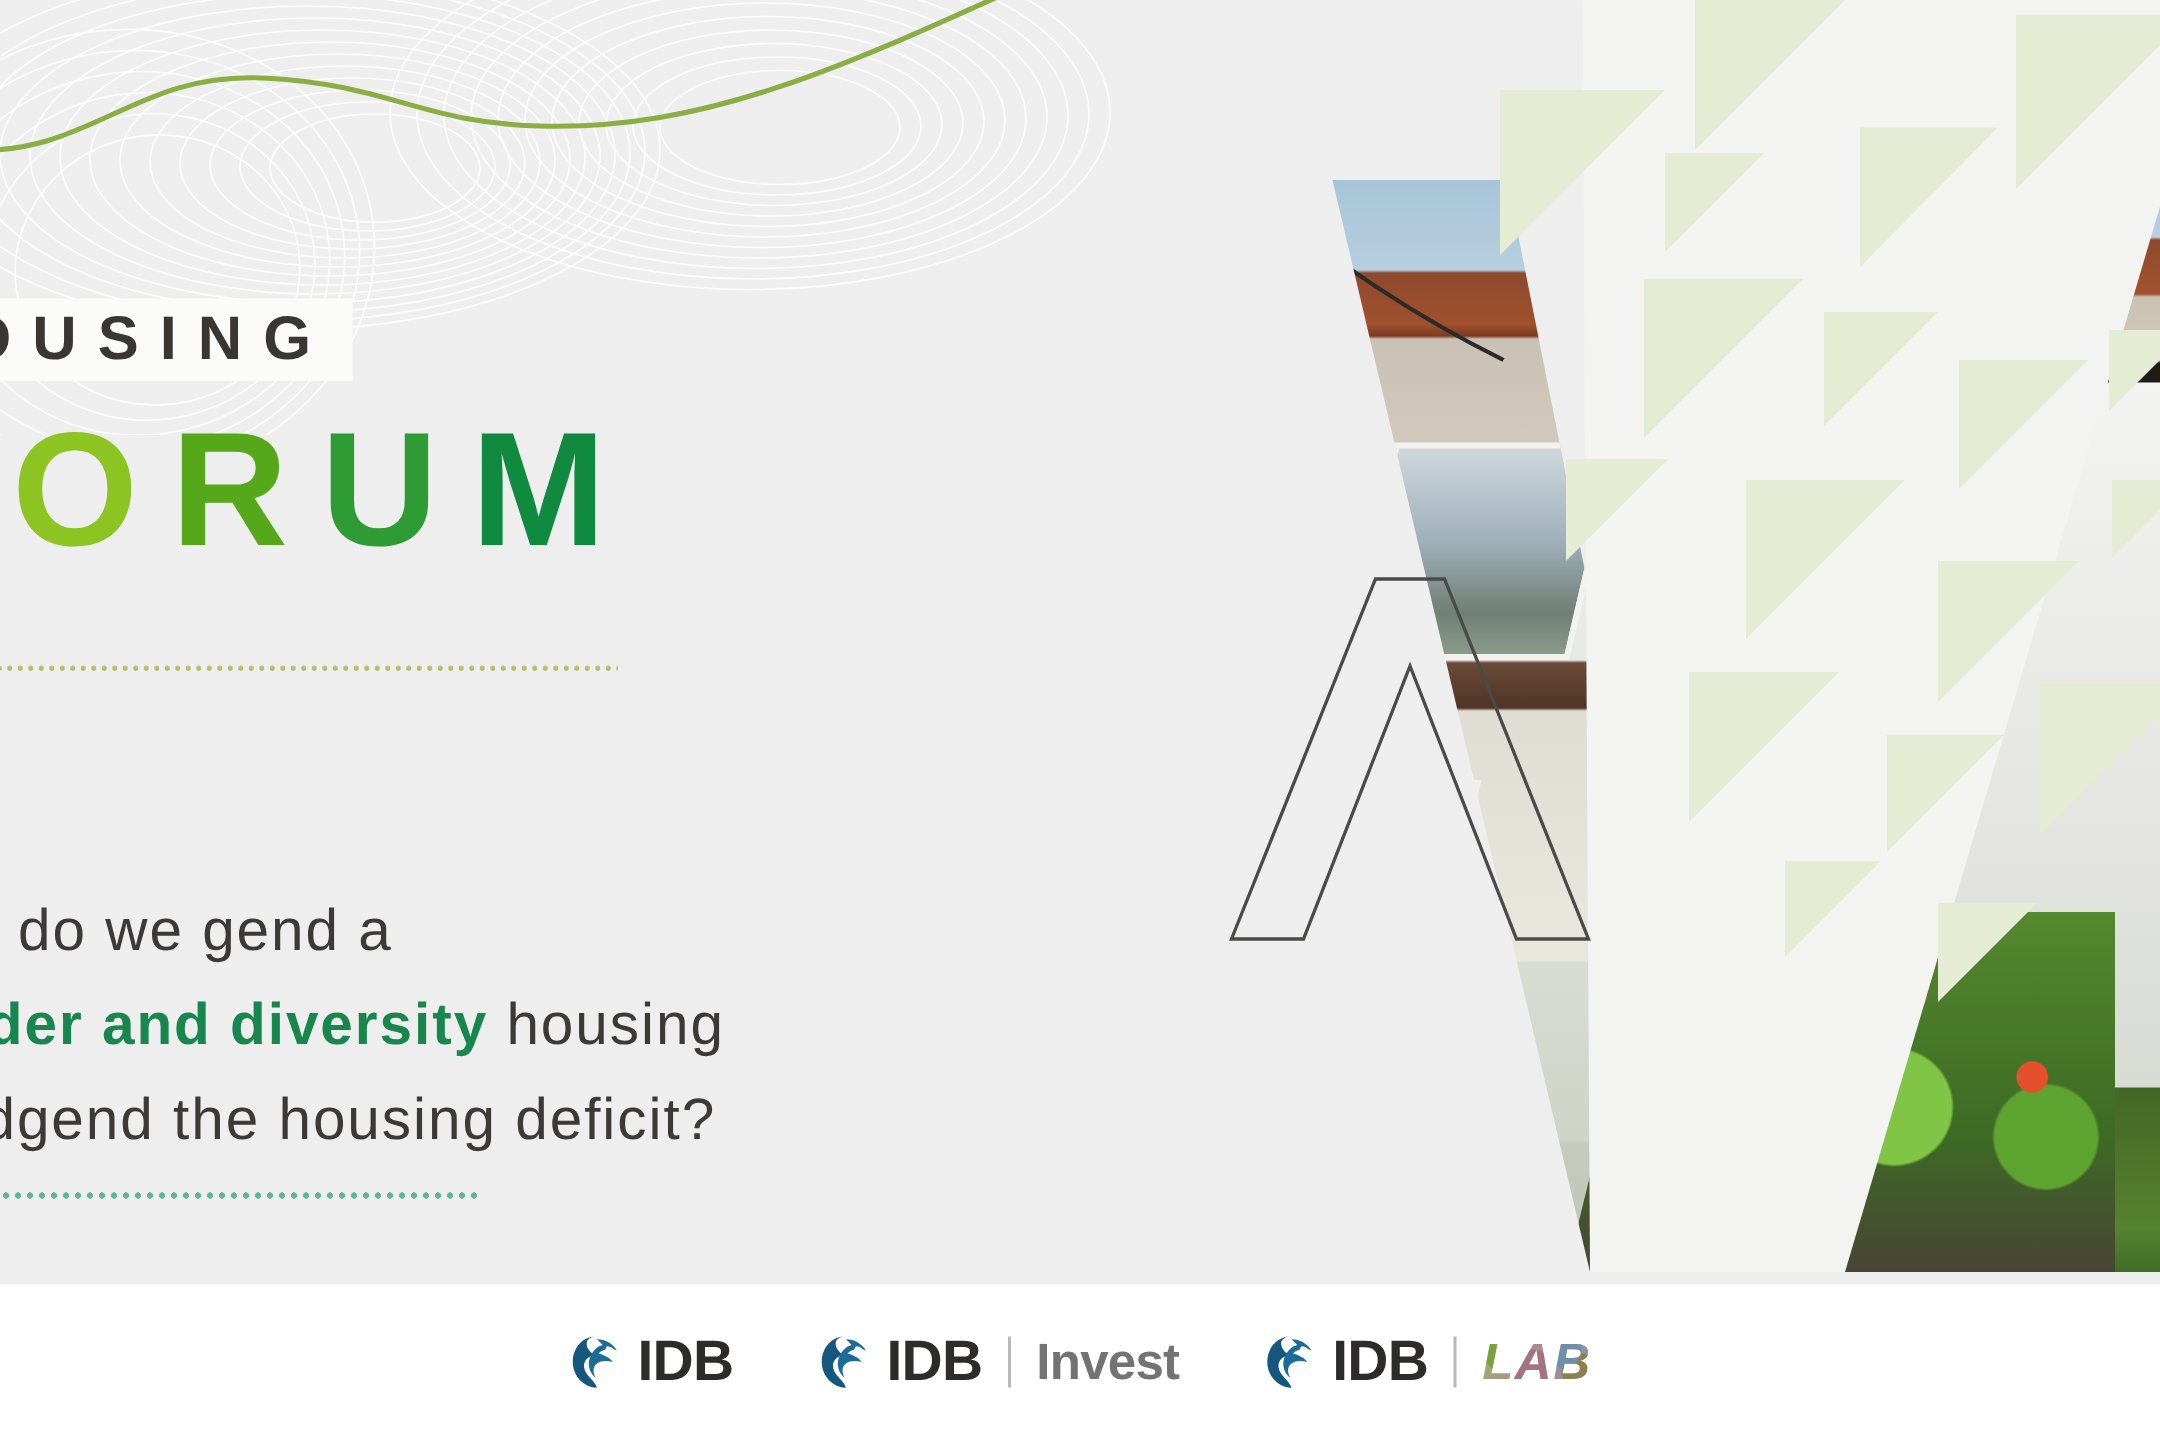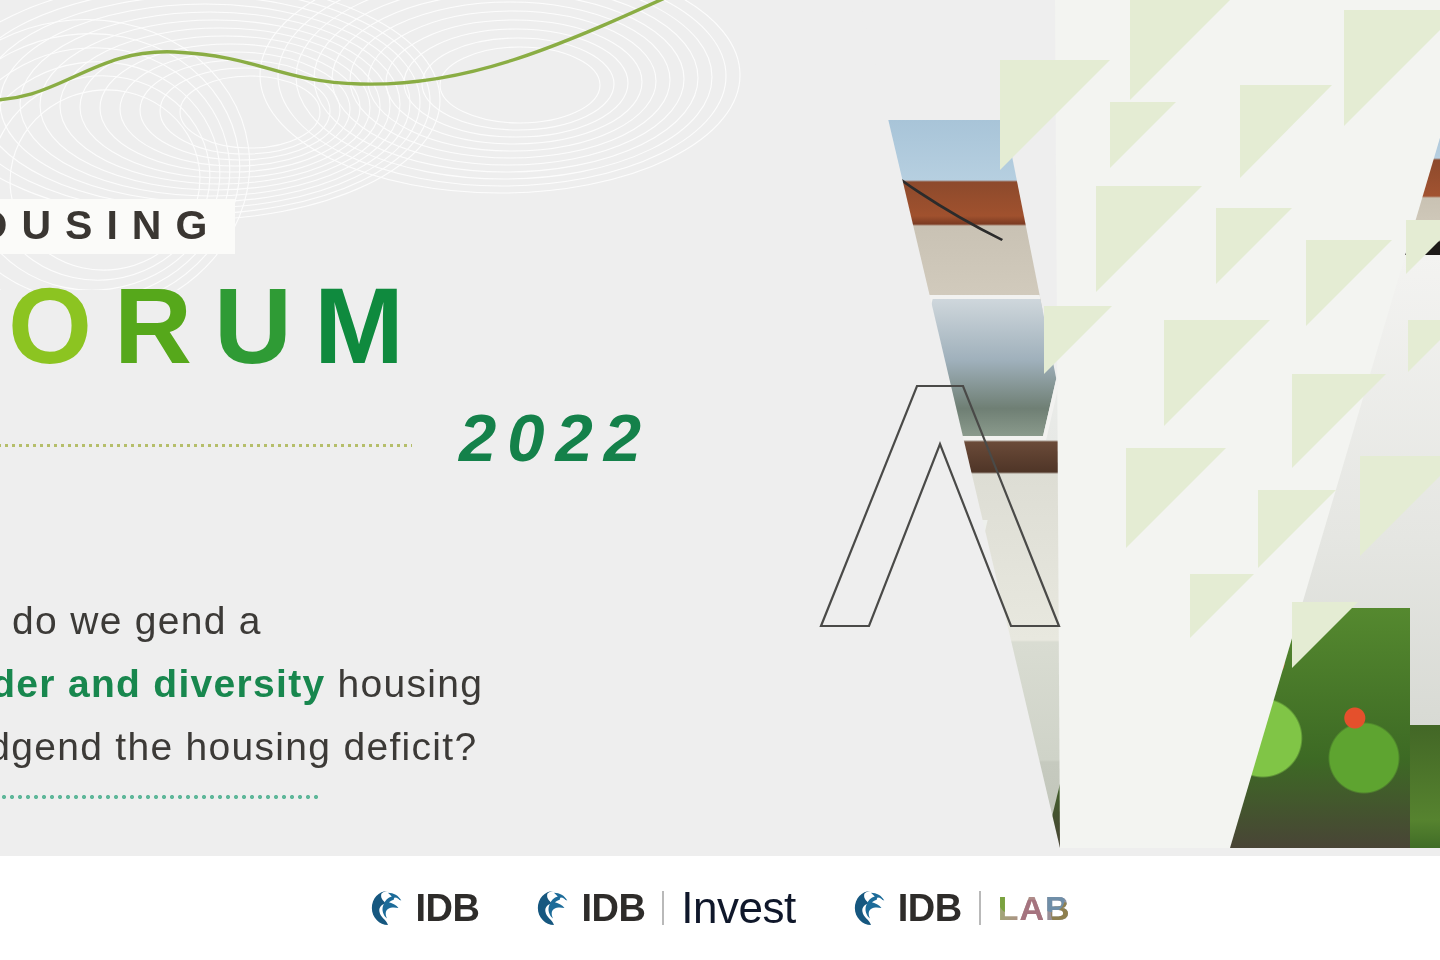--- a/index.html
+++ b/index.html
@@ -374,40 +374,41 @@
     letter-spacing: -.5px;
     line-height: 1;
   }
   .logo-sep {
     width: 2px;
     height: 34px;
     background: #b9b9b9;
     margin: 0 9px;
   }
   .logo-invest {
-    font-size: 44px;
-    font-weight: 400;
-    color: #0f172a;
+    font-size: 34px;
+    font-weight: 700;
+    color: #737373;
     line-height: 1;
     letter-spacing: -.5px;
   }
   .logo-lab {
     font-size: 34px;
     font-weight: 800;
     line-height: 1;
     letter-spacing: 1px;
     background-image:
       radial-gradient(circle at 18% 30%, #7aa23f 0 12px, transparent 13px),
       radial-gradient(circle at 46% 65%, #a5737f 0 13px, transparent 14px),
       radial-gradient(circle at 74% 25%, #6f8ea8 0 12px, transparent 13px),
       radial-gradient(circle at 90% 70%, #8e7f4e 0 12px, transparent 13px),
       linear-gradient(110deg, #9bb070 0%, #b08a8a 45%, #7f96a8 100%);
     -webkit-background-clip: text;
     background-clip: text;
     color: transparent;
+    font-style: italic;
   }
 </style>
 </head>
 <body>
 
 <div id="stage">
 
   <div class="bg-base"></div>
 
   <svg class="guilloche" viewBox="0 0 820 420">
@@ -520,21 +521,20 @@
   <div class="content">
 
     <div class="kicker">HOUSING</div>
 
     <div class="wordmark">
       <span style="color: rgb(140, 196, 33);">F</span><span style="color: rgb(140, 196, 33);">O</span><span style="color: rgb(86, 168, 27);">R</span><span style="color: rgb(47, 155, 53);">U</span><span style="color: rgb(15, 138, 62);">M</span>
     </div>
 
     <div class="rule-top"></div>
 
-    <div class="year">2022</div>
 
     <div class="headline">
       <div>
         <span>Why </span><span>do we gend a</span>
       </div>
       <div>
         <span class="hl-accent">gend</span><span class="hl-accent">er and diversity</span><span> housing</span>
       </div>
       <div>
         <span>to ad</span><span>gend the housing deficit?</span>

